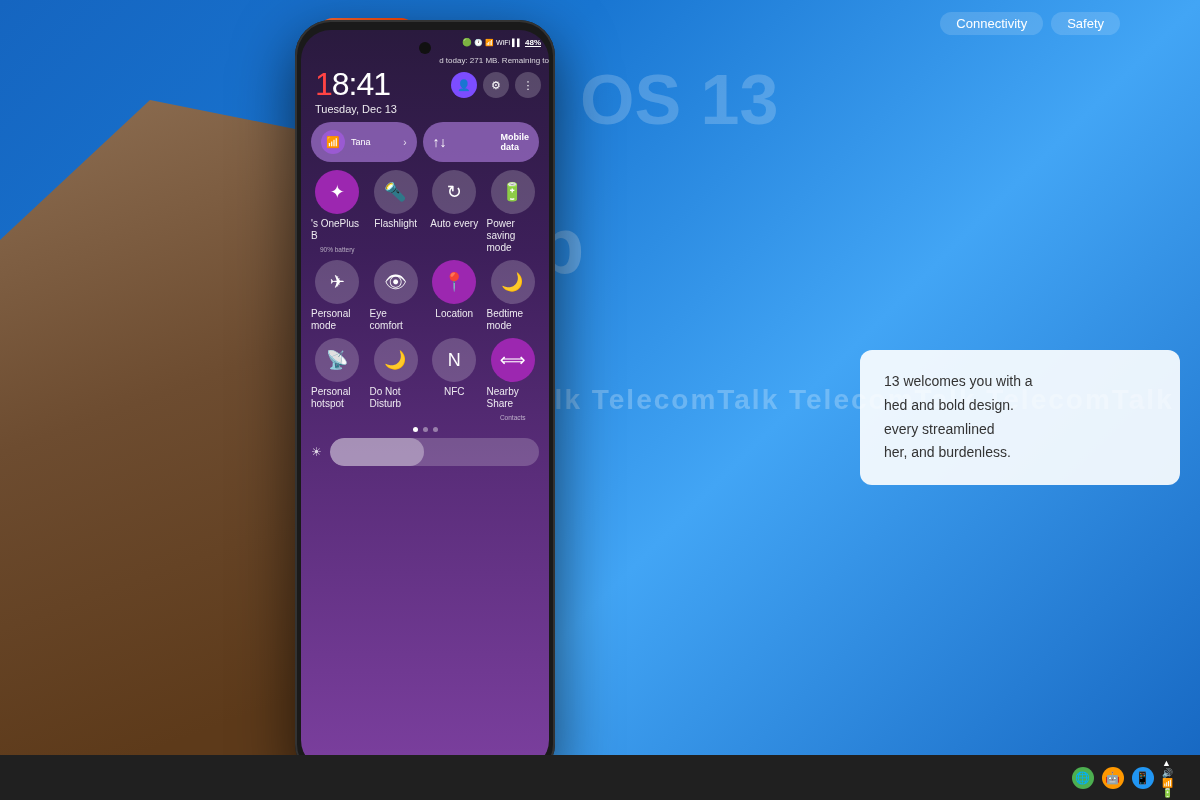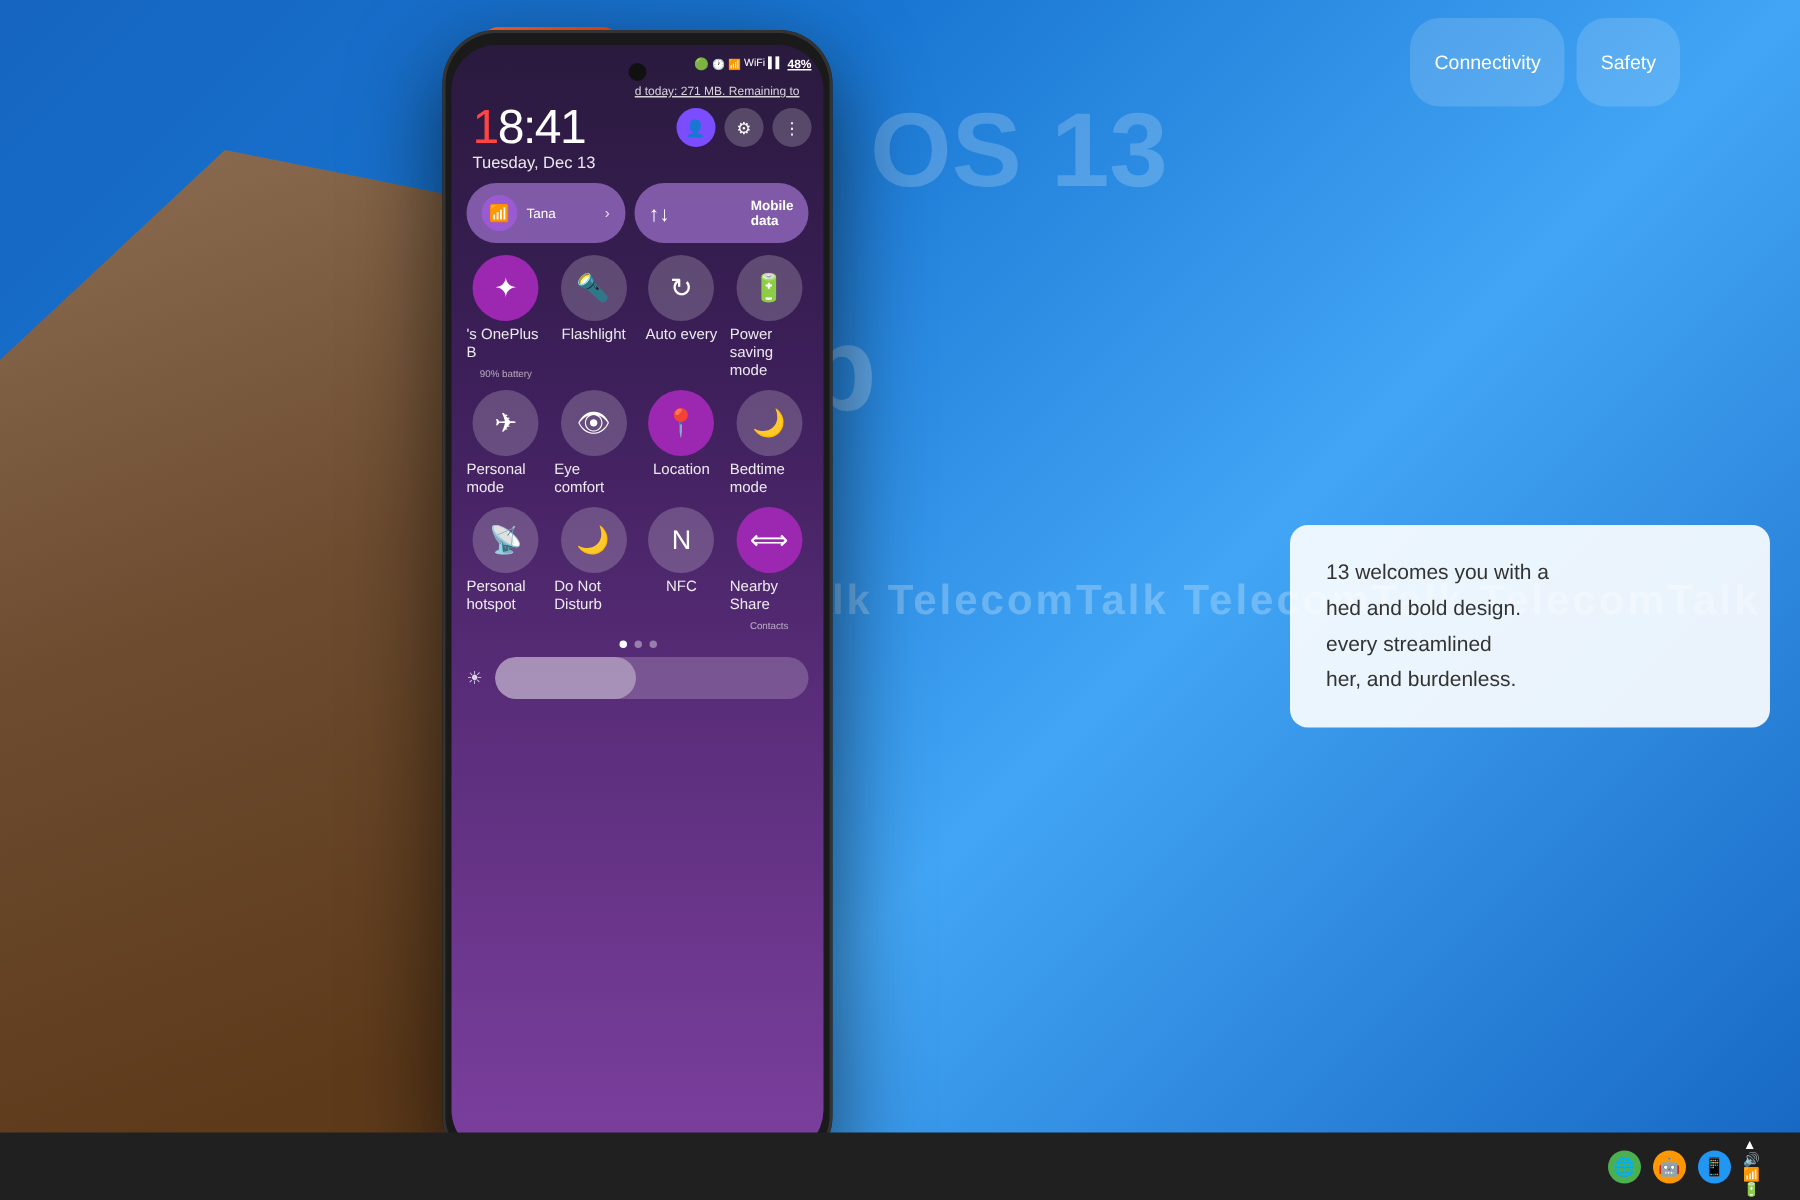--- a/index.html
+++ b/index.html
@@ -55,21 +55,21 @@
       right: 80px;
       display: flex;
       gap: 8px;
       z-index: 3;
     }
     .top-btn {
       background: rgba(255,255,255,0.15);
       border: none;
       border-radius: 20px;
       color: white;
-      padding: 22px 16px;
+      padding: 4px 16px;
       font-size: 13px;
       cursor: pointer;
     }
 
     
     .right-card {
       position: absolute;
       right: 20px;
       top: 350px;
       background: rgba(255,255,255,0.9);
@@ -156,25 +156,24 @@
       font-size: 8px;
       color: white;
       font-weight: 600;
       text-decoration: underline;
     }
 
     
     .notif-bar {
       position: absolute;
       top: 26px;
-      right: 16px;
+      right: 0;
       font-size: 8px;
       color: rgba(255,255,255,0.8);
       z-index: 9;
-      text-decoration: underline;
     }
 
     
     .time-area {
       position: absolute;
       top: 36px;
       left: 14px;
       z-index: 9;
     }
     .time-display {

